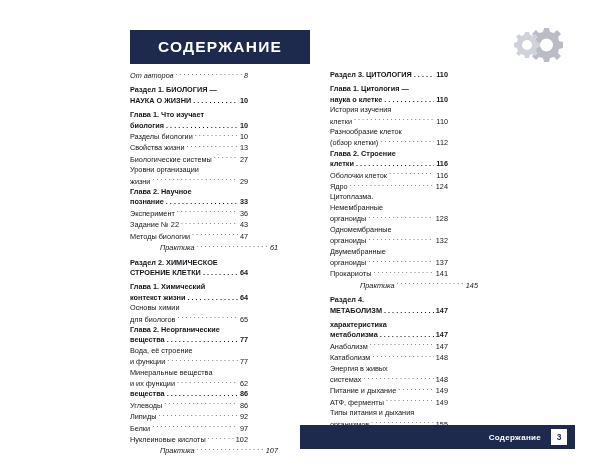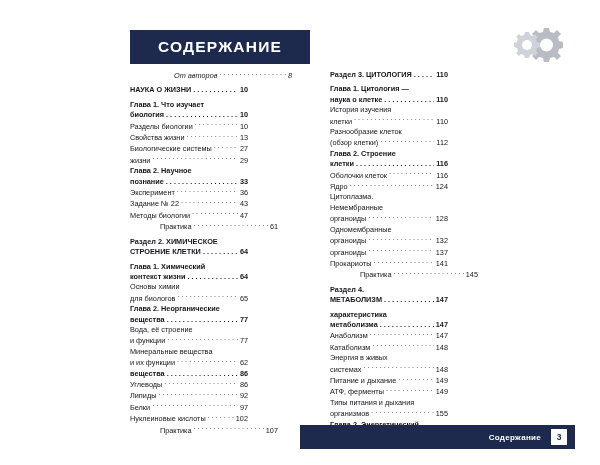--- a/index.html
+++ b/index.html
@@ -65,25 +65,26 @@
     position:absolute;
     left:0;bottom:0;
     letter-spacing:0px;
     font-size:7.3px;
     color:#15161a;
     white-space:nowrap;
   }
   .entry .pg{ flex:0 0 auto; }
 
   .bold{ font-weight:bold;align-items:flex-end; }
-  .italic{ font-style:italic;margin-left:44px; }
+  .italic{ font-style:italic; }
   .gap{ height:4px; }
 
   .prac{
     padding-left:30px;
+    font-style:italic;
   }
 
   
   .footer-bar{
     position:absolute;
     left:300px;bottom:16px;
     width:275px;height:24px;
     background:#1d2a4d;
     display:flex;
     align-items:center;
@@ -128,20 +129,23 @@
   </svg>
 
   <div class="col col-left">
       <div class="entry italic">
         <span class="lbl">От авторов</span>
         <span class="dots"></span>
         <span class="pg">8</span>
       </div>
       <div class="gap"></div>
       <div class="entry bold">
+        <span class="lbl">Раздел 1. БИОЛОГИЯ —</span>
+      </div>
+      <div class="entry bold">
         <span class="lbl">НАУКА О ЖИЗНИ</span>
         <span class="dots"></span>
         <span class="pg">10</span>
       </div>
       <div class="gap"></div>
       <div class="entry bold">
         <span class="lbl">Глава 1. Что изучает</span>
       </div>
       <div class="entry bold">
         <span class="lbl">биология</span>
@@ -155,20 +159,23 @@
       </div>
       <div class="entry">
         <span class="lbl">Свойства жизни</span>
         <span class="dots"></span>
         <span class="pg">13</span>
       </div>
       <div class="entry">
         <span class="lbl">Биологические системы</span>
         <span class="dots"></span>
         <span class="pg">27</span>
+      </div>
+      <div class="entry">
+        <span class="lbl">Уровни организации</span>
       </div>
       <div class="entry">
         <span class="lbl">жизни</span>
         <span class="dots"></span>
         <span class="pg">29</span>
       </div>
       <div class="entry bold">
         <span class="lbl">Глава 2. Научное</span>
       </div>
       <div class="entry bold">
@@ -337,20 +344,23 @@
         <span class="dots"></span>
         <span class="pg">128</span>
       </div>
       <div class="entry">
         <span class="lbl">Одномембранные</span>
       </div>
       <div class="entry">
         <span class="lbl">органоиды</span>
         <span class="dots"></span>
         <span class="pg">132</span>
+      </div>
+      <div class="entry">
+        <span class="lbl">Двумембранные</span>
       </div>
       <div class="entry">
         <span class="lbl">органоиды</span>
         <span class="dots"></span>
         <span class="pg">137</span>
       </div>
       <div class="entry">
         <span class="lbl">Прокариоты</span>
         <span class="dots"></span>
         <span class="pg">141</span>

